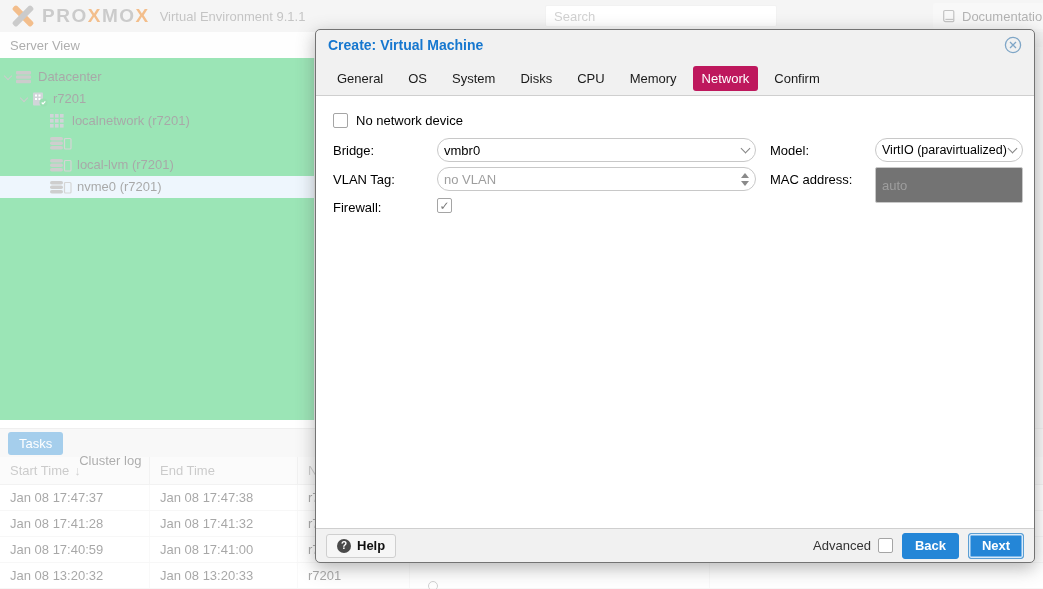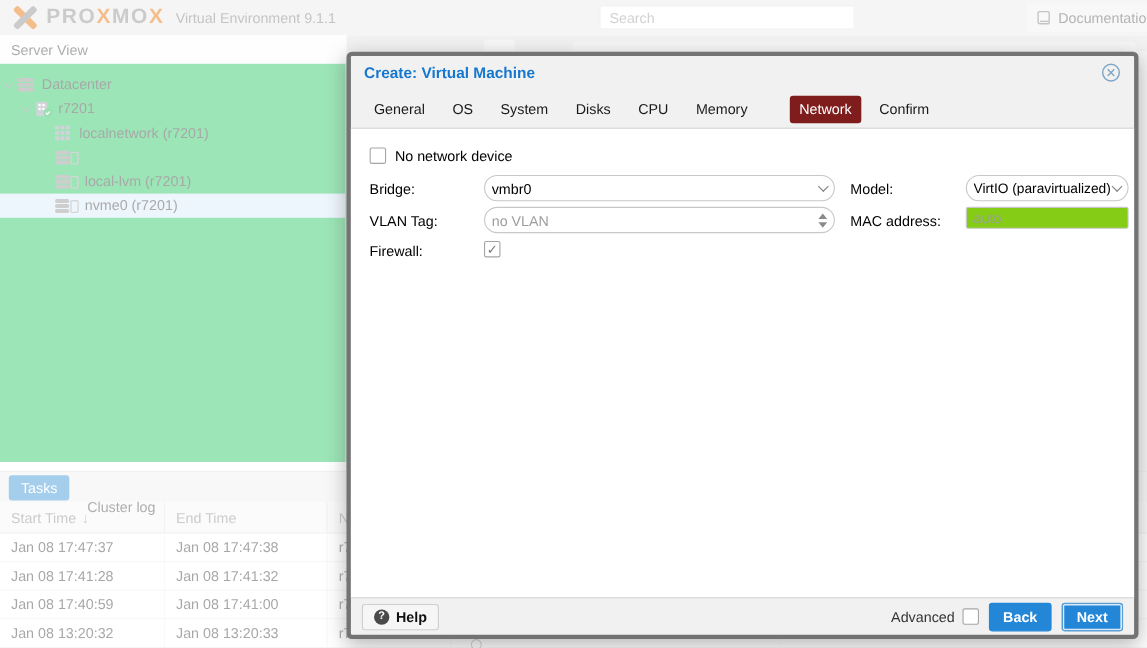--- a/index.html
+++ b/index.html
@@ -42,40 +42,40 @@
   .gh-cell { height:100%; display:flex; align-items:center; padding-left:10px; border-right:1px solid #e2e2e2; }
   .grid-row { display:flex; height:26px; border-bottom:1px solid #ededed; align-items:center; color:#3c3c3c; font-size:13px; }
   .g-cell { height:100%; display:flex; align-items:center; padding-left:10px; border-right:1px solid #f2f2f2; overflow:hidden; white-space:nowrap; }
   .c0 { width:150px; } .c1 { width:148px; } .c2 { width:112px; } .c3 { width:300px; } .c4 { flex:1; border-right:none; }
   .sort-arrow { margin-left:5px; color:#9a9a9a; }
   .task-spinner { position:absolute; left:428px; top:152px; width:10px; height:10px; border:1.5px solid #9a9a9a; border-radius:50%; }
 
   .modal-mask { position:absolute; inset:0; background:rgba(255,255,255,0.55); z-index:5; }
 
   
-  .dialog { position:absolute; left:315px; top:47px; width:720px; height:534px; z-index:10; background:#f1f1f1; border:4px solid #737373; border-radius:5px; box-shadow:0 5px 18px rgba(90,90,90,0.45); }
+  .dialog { position:absolute; left:315px; top:29px; width:720px; height:534px; z-index:10; background:#f1f1f1; border:1px solid #737373; border-radius:5px; box-shadow:0 5px 18px rgba(90,90,90,0.45); }
   .dlg-header { height:30px; display:flex; align-items:center; padding:0 12px; }
   .dlg-title { color:#1677cf; font-size:14px; font-weight:600; }
   .dlg-close { margin-left:auto; width:18px; height:18px; cursor:pointer; }
   .dlg-tabs { display:flex; gap:7px; padding:6px 12px 0; align-items:center; }
   .dlg-tab { font-size:13px; color:#1a1a1a; padding:5px 9px; border-radius:3px; cursor:pointer; }
-  .dlg-tab.active { background:#7f1d1d; color:#fff;margin-left:22px; }
+  .dlg-tab.active { background:#be185d; color:#fff; }
   .dlg-body { position:absolute; left:0; right:0; top:65px; bottom:33px; background:#fff; border-top:1px solid #cfcfcf; border-bottom:1px solid #cfcfcf; }
 
   .checkbox { width:15px; height:15px; border:1px solid #a5a5a5; background:#fff; border-radius:2px; display:inline-flex; align-items:center; justify-content:center; font-size:12px; color:#7a7a7a; }
   .row-check { position:absolute; left:17px; top:17px; display:flex; align-items:center; gap:8px; color:#000; }
   .frm-label { position:absolute; font-size:13px; color:#000; white-space:nowrap; }
   .field { position:absolute; height:24px; background:#fff; border:1px solid #c8c8c8; border-radius:12px; display:flex; align-items:center; padding:0 6px; font-size:13px; color:#000; }
   .field .val { flex:1; overflow:hidden; white-space:nowrap; }
   .field .val.ph { color:#9e9e9e; }
   .chev { width:7px; height:7px; border-right:1.5px solid #858585; border-bottom:1.5px solid #858585; transform:rotate(45deg); margin-top:-4px; }
   .spin { display:flex; flex-direction:column; gap:3px; align-items:center; }
   .spin .up { width:0; height:0; border-left:4px solid transparent; border-right:4px solid transparent; border-bottom:5px solid #8a8a8a; }
   .spin .dn { width:0; height:0; border-left:4px solid transparent; border-right:4px solid transparent; border-top:5px solid #8a8a8a; }
-  .inp { position:absolute; height:20px; border:1px solid #c8c8c8; border-radius:2px; background:#84cc16; padding:0 6px; font-size:13px; color:#000; font-family:inherit; }
+  .inp { position:absolute; height:36px; border:1px solid #c8c8c8; border-radius:2px; background:#737373; padding:0 6px; font-size:13px; color:#000; font-family:inherit; }
   .inp::placeholder { color:#9e9e9e; }
 
   .dlg-footer { position:absolute; left:0; right:0; bottom:0; height:33px; display:flex; align-items:center; padding:0 10px; gap:9px; }
   .help-btn { height:24px; background:#f6f6f6; border:1px solid #cfcfcf; border-radius:3px; display:flex; align-items:center; gap:6px; padding:0 10px; font-size:13px; font-weight:bold; color:#111; cursor:pointer; }
   .help-q { width:14px; height:14px; border-radius:50%; background:#4a4a4a; color:#fff; font-size:10px; font-weight:bold; display:flex; align-items:center; justify-content:center; }
   .adv-wrap { margin-left:auto; display:flex; align-items:center; gap:7px; color:#333; }
   .btn { height:24px; min-width:56px; background:#2486d7; border:1px solid #2486d7; border-radius:3px; color:#fff; font-size:13px; font-weight:bold; display:flex; align-items:center; justify-content:center; padding:12px 12px; cursor:pointer; }
   .btn.next { border:1px solid #5b9fd4; box-shadow:inset 0 0 0 1.5px #d8eafa; }
 </style>
 </head>

